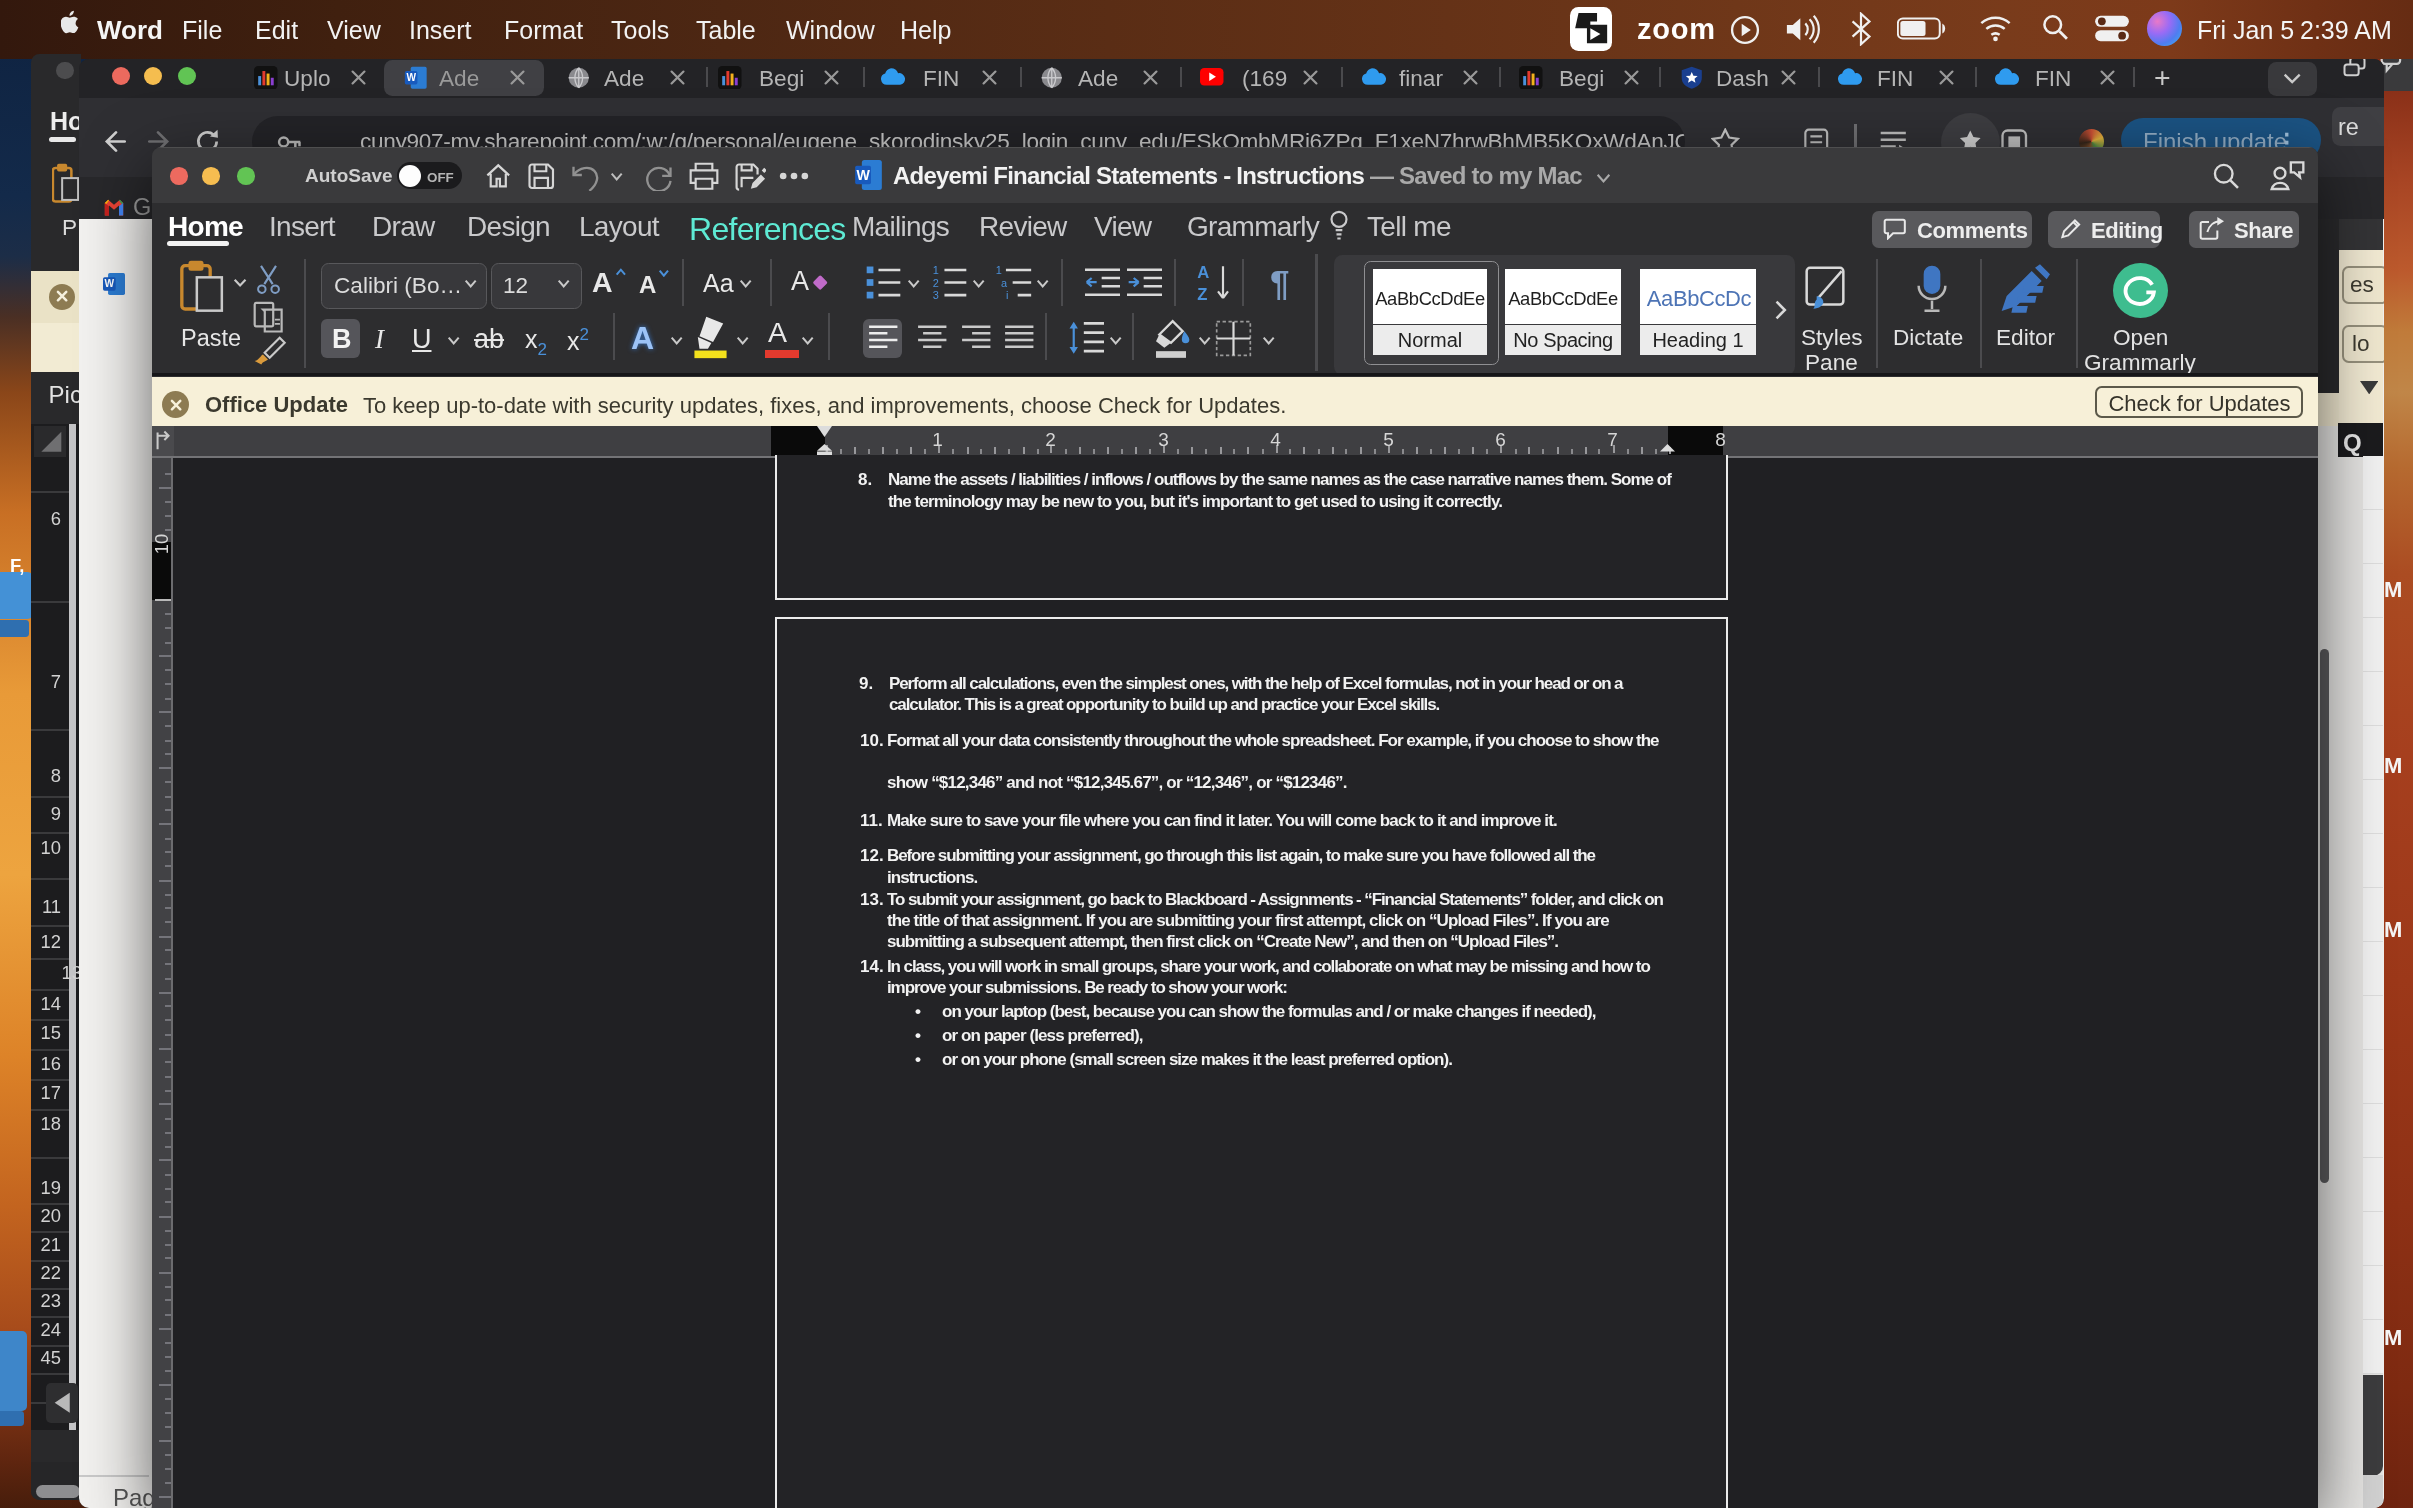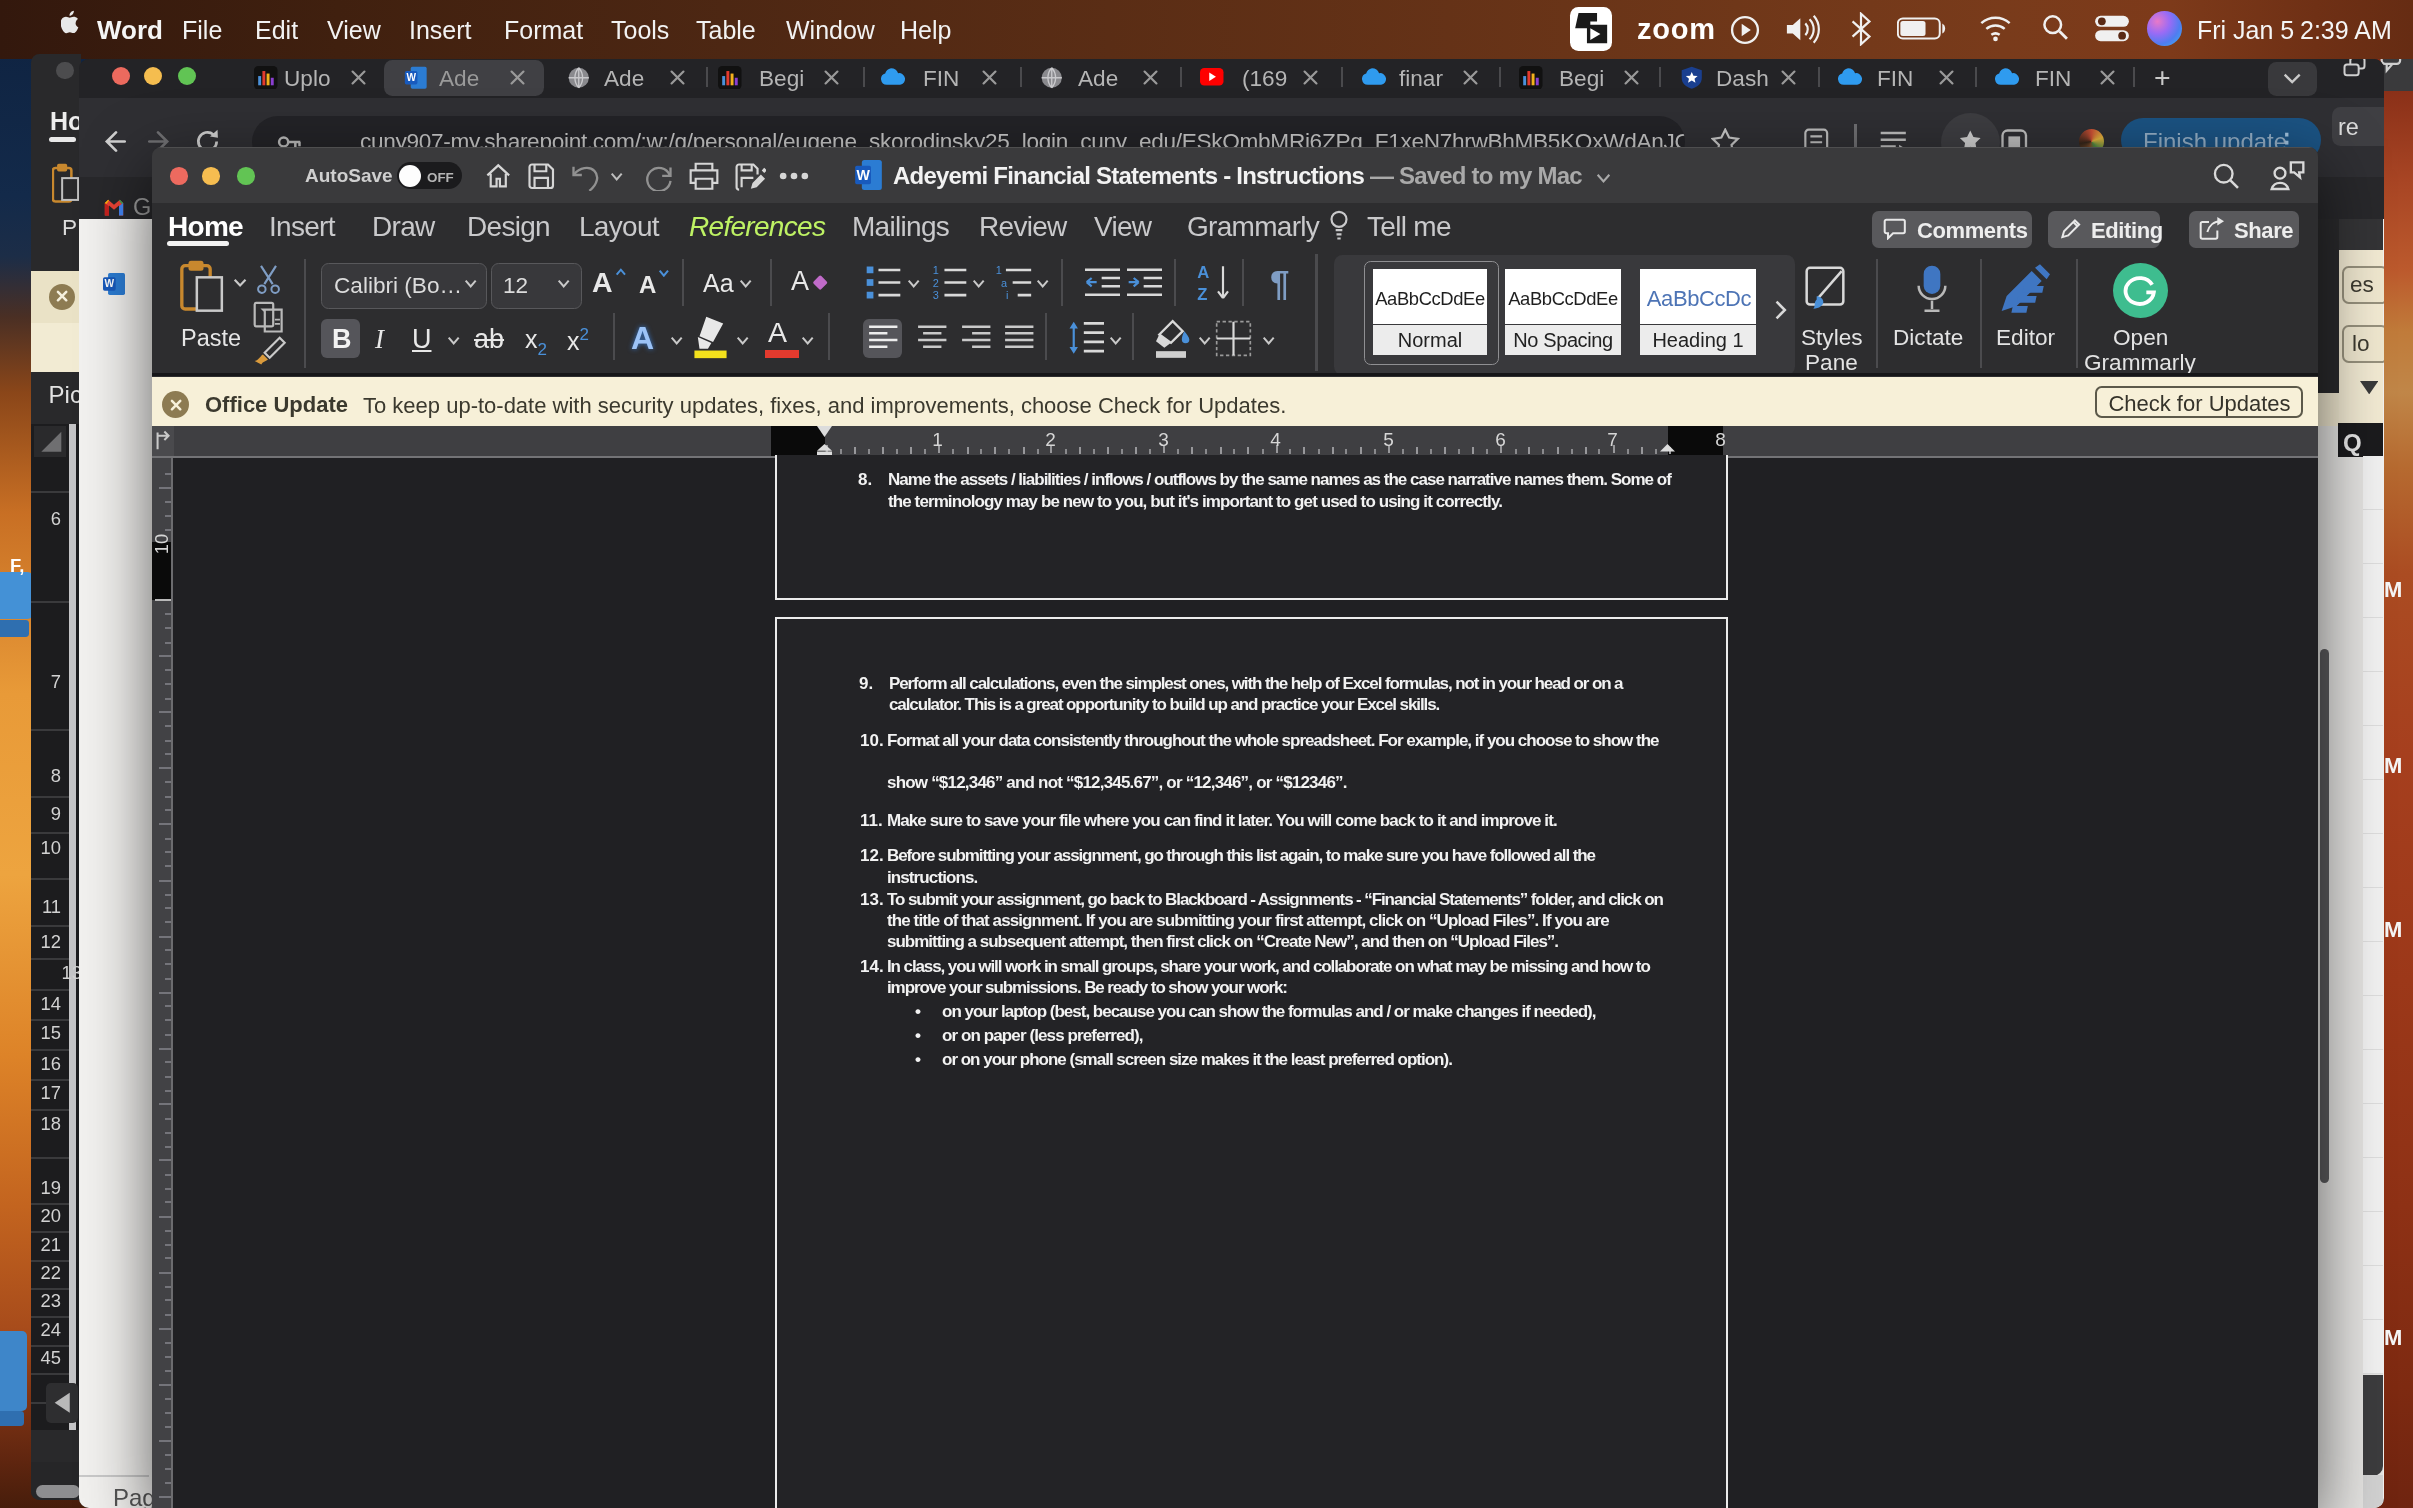--- a/index.html
+++ b/index.html
@@ -433,21 +433,21 @@
         <path fill="none" stroke="#d9d9d9" stroke-width="2.8" d="M3 36a10.5 10.5 0 0 1 20 0z"></path>
         <path fill="none" stroke="#d9d9d9" stroke-width="2.8" d="M26 4h15v12h-5l1 6-7-6h-4z"></path>
       </svg>
 
   <div class="abs txt" style="left:16px;top:64px;color:#ffffff;font-size:28px;letter-spacing:-0.7px;font-weight:bold;">Home</div>
   <div class="abs" style="left:15px;top:94px;width:62px;height:5px;border-radius:2.5px;background:#f2f2f2;"></div>
   <div class="abs txt" style="left:117px;top:64px;color:#c9c9cb;font-size:28px;letter-spacing:-0.7px;">Insert</div>
   <div class="abs txt" style="left:220px;top:64px;color:#c9c9cb;font-size:28px;letter-spacing:-0.7px;">Draw</div>
   <div class="abs txt" style="left:315px;top:64px;color:#c9c9cb;font-size:28px;letter-spacing:-0.7px;">Design</div>
   <div class="abs txt" style="left:427px;top:64px;color:#c9c9cb;font-size:28px;letter-spacing:-0.7px;">Layout</div>
-  <div class="abs txt" style="left:537px;top:64px;color:#bef264;font-size:28px;letter-spacing:-0.7px;font-style:italic;">References</div>
+  <div class="abs txt" style="left:537px;top:64px;color:#5eead4;font-size:32px;letter-spacing:-0.7px;">References</div>
   <div class="abs txt" style="left:700px;top:64px;color:#c9c9cb;font-size:28px;letter-spacing:-0.7px;">Mailings</div>
   <div class="abs txt" style="left:827px;top:64px;color:#c9c9cb;font-size:28px;letter-spacing:-0.7px;">Review</div>
   <div class="abs txt" style="left:942px;top:64px;color:#c9c9cb;font-size:28px;letter-spacing:-0.7px;">View</div>
   <div class="abs txt" style="left:1035px;top:64px;color:#c9c9cb;font-size:28px;letter-spacing:-0.7px;">Grammarly</div>
   <svg class="abs" style="left:1177px;top:62px;" width="20" height="34" viewBox="0 0 24 40">
         <circle cx="12" cy="12" r="9" fill="none" stroke="#c9c9cb" stroke-width="2.6"></circle>
         <path stroke="#c9c9cb" stroke-width="2.6" d="M8 25h8M9 30h6M10 35h4"></path>
       </svg>
   <div class="abs txt" style="left:1215px;top:64px;color:#c9c9cb;font-size:28px;letter-spacing:-0.7px;">Tell me</div>
   <div class="abs" style="left:1720px;top:64px;width:160px;height:37px;border-radius:6.7px;background:#59595c;"></div>

